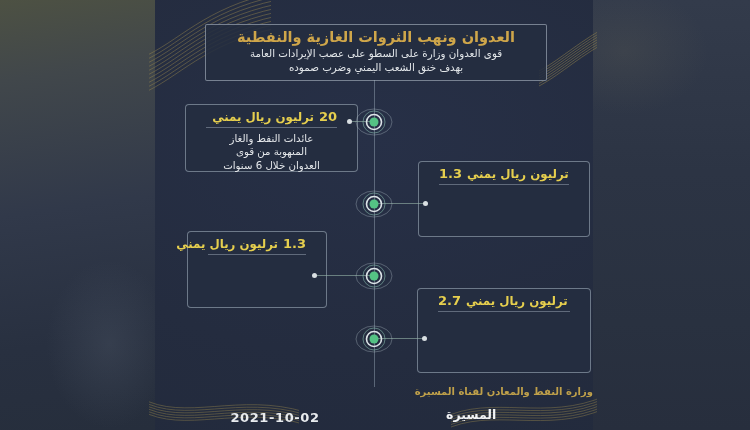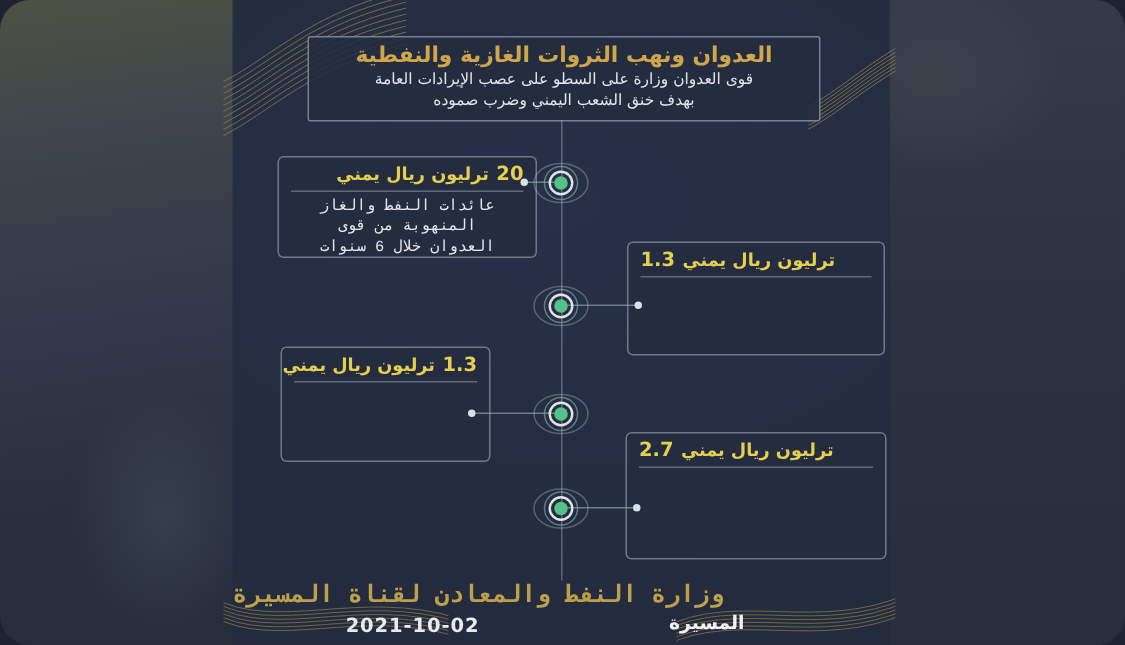--- a/index.html
+++ b/index.html
@@ -1,17 +1,17 @@
 <!DOCTYPE html>
 <html><head>
 <meta charset="utf-8">
 <style>
   html,body{margin:0;padding:0;background:#1d2430;}
   .stage{position:relative;width:750px;height:430px;overflow:hidden;
-         font-family:"DejaVu Sans",sans-serif;border-radius:20px;}
+         font-family:"DejaVu Sans",sans-serif;}
   
   .bg-left{position:absolute;left:0;top:0;width:156px;height:430px;
     background:linear-gradient(172deg,#4d5143 0%,#41474b 18%,#31394a 48%,#283040 78%,#262e3c 100%);}
   .bg-left:after{content:"";position:absolute;inset:0;
     background:radial-gradient(ellipse 90px 120px at 70% 80%, rgba(95,105,120,.25), rgba(0,0,0,0) 70%);}
   .bg-right{position:absolute;left:593px;top:0;width:157px;height:430px;
     background:linear-gradient(180deg,#333b4b 0%,#2c3444 40%,#293140 75%,#272e3d 100%);}
   .bg-right:after{content:"";position:absolute;inset:0;
     background:radial-gradient(ellipse 120px 90px at 20% 12%, rgba(120,115,90,.16), rgba(0,0,0,0) 70%);}
   
@@ -23,33 +23,33 @@
     border:1px solid rgba(202,214,226,.5);border-radius:2px;text-align:center;direction:rtl;
     background:rgba(36,45,64,.88);}
   .title{color:#cfa64a;font-size:14.5px;font-weight:bold;margin-top:4px;letter-spacing:.2px;}
   .subtitle{color:#e2e6e9;font-size:10.3px;line-height:1.33;white-space:pre-line;margin-top:2px;}
   
   .tl-line{position:absolute;left:219px;top:80px;width:1px;height:307px;
     background:rgba(168,183,198,.42);}
   .node{position:absolute;width:44px;height:36px;}
   
   .info-card{position:absolute;border:1px solid rgba(190,205,218,.48);border-radius:4px;
-    background:#242d40;direction:rtl;padding:4px 8px 6px;box-sizing:border-box;}
+    background:#242d40;direction:rtl;padding:4px 20px 6px;box-sizing:border-box;}
   .head{display:flex;direction:ltr;gap:5px;align-items:baseline;
     color:#e6cf4e;font-weight:bold;font-size:11.8px;white-space:nowrap;}
   .head.align-end{justify-content:flex-end;}
   .head.align-start{justify-content:flex-start;}
   .head .amount{font-size:13px;}
   .sep{border-top:1px solid rgba(195,208,220,.38);margin:3px 0 4px;}
-  .body-txt{color:#e4e7ea;font-size:10.2px;line-height:1.3;text-align:center;white-space:pre-line;font-family:Liberation Mono, monospace;}
+  .body-txt{color:#e4e7ea;font-size:10.2px;line-height:1.3;text-align:center;white-space:pre-line;}
   .conn{position:absolute;height:1px;background:rgba(152,182,170,.6);}
   .cdot{position:absolute;width:5px;height:5px;border-radius:50%;background:#d9dfe2;}
   
-  .footer-source{position:absolute;left:0;top:386px;width:438px;text-align:left;
-    color:#bfa04a;font-size:16px;font-weight:bold;direction:rtl;font-family:Liberation Mono, monospace;}
+  .footer-source{position:absolute;left:0;top:386px;width:438px;text-align:right;
+    color:#bfa04a;font-size:10px;font-weight:bold;direction:rtl;}
   .footer-date{position:absolute;left:55px;top:410px;width:130px;text-align:center;
     color:#e8ebee;font-size:13px;font-weight:bold;letter-spacing:.6px;}
   .footer-logo{position:absolute;left:291px;top:407px;width:76px;text-align:left;
     color:#f1f3f5;font-size:12.5px;font-weight:bold;direction:rtl;}
 </style>
 </head>
 <body>
 
 <div class="stage">
   <div class="bg-left"></div>

